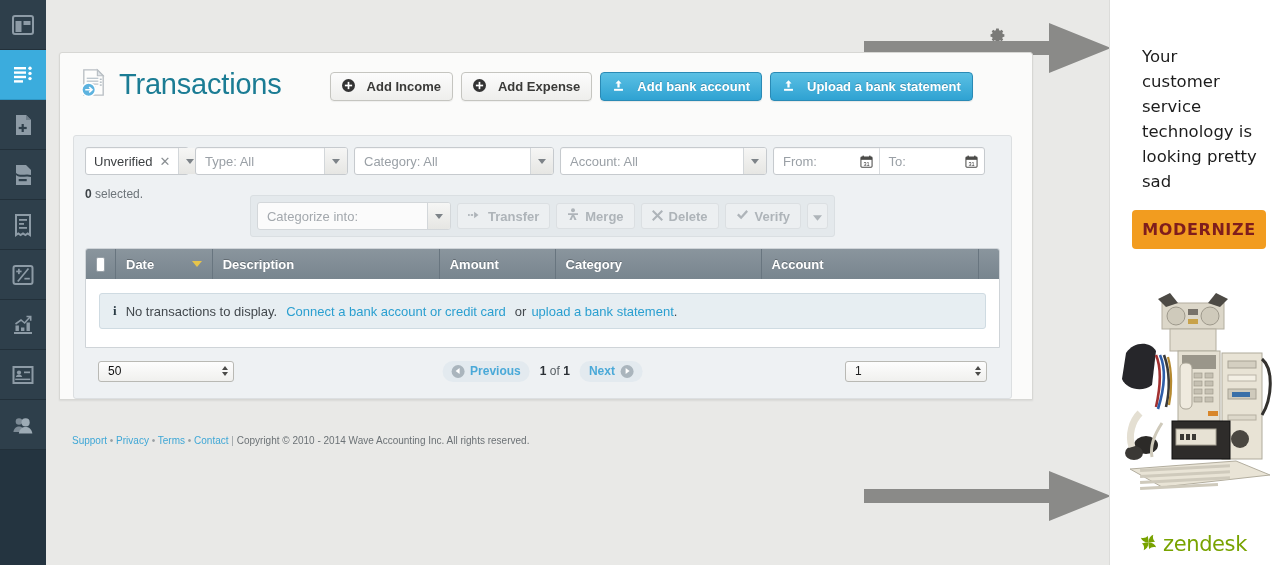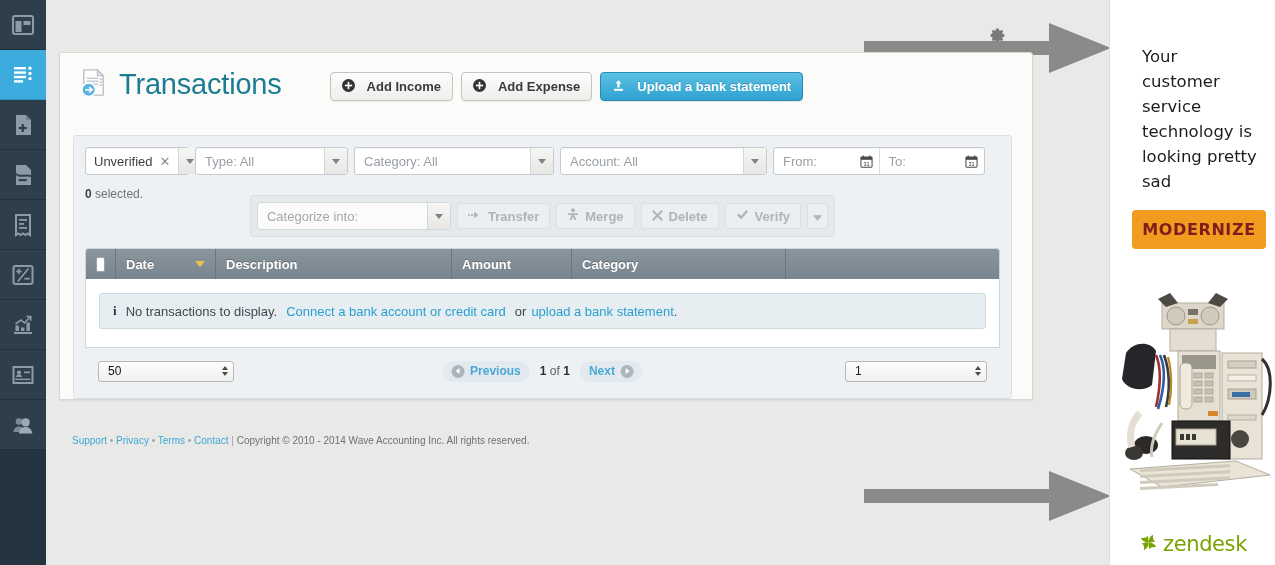--- a/index.html
+++ b/index.html
@@ -419,20 +419,29 @@
           </span>
           <span>Add Expense</span>
         </div>
         <div class="btn btn-blue">
           <span>
             <svg width="13" height="13" viewBox="0 0 14 14">
                 <path d="M7 1.3l3.3 3.6H8.2v4.3H5.8V4.9H3.7z" fill="#fff"></path>
                 <rect x="2.2" y="10.6" width="9.6" height="2.1" fill="#fff"></rect>
               </svg>
           </span>
+          <span>Add bank account</span>
+        </div>
+        <div class="btn btn-blue">
+          <span>
+            <svg width="13" height="13" viewBox="0 0 14 14">
+                <path d="M7 1.3l3.3 3.6H8.2v4.3H5.8V4.9H3.7z" fill="#fff"></path>
+                <rect x="2.2" y="10.6" width="9.6" height="2.1" fill="#fff"></rect>
+              </svg>
+          </span>
           <span>Upload a bank statement</span>
         </div>
       </div>
     </div>
 
     <div id="panel">
 
       <div id="filterbar">
         <div class="fld" id="f-unverified">
           <span class="tag">
@@ -561,20 +570,23 @@
             <span class="sortarrow"></span>
           </div>
           <div class="th" id="th-desc">
             <span>Description</span>
           </div>
           <div class="th" id="th-amount">
             <span>Amount</span>
           </div>
           <div class="th" id="th-cat">
             <span>Category</span>
+          </div>
+          <div class="th" id="th-acct">
+            <span>Account</span>
           </div>
           <div class="th" id="th-pad"></div>
         </div>
         <div id="tbody">
           <div id="empty">
             <i class="infoico">i</i>
             <span>No transactions to display.</span>
             <a href="#">Connect a bank account or credit card</a>
             <span>or</span>
             <span style="margin-left:-4px;">

